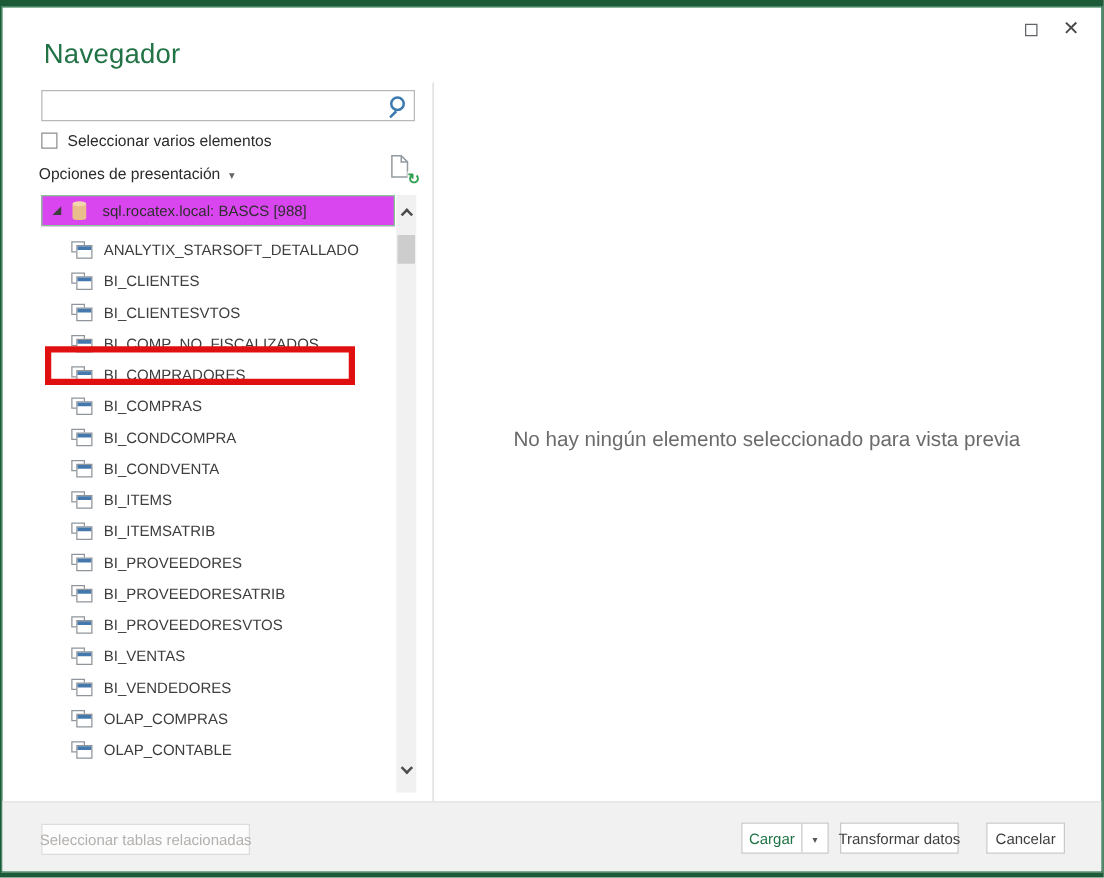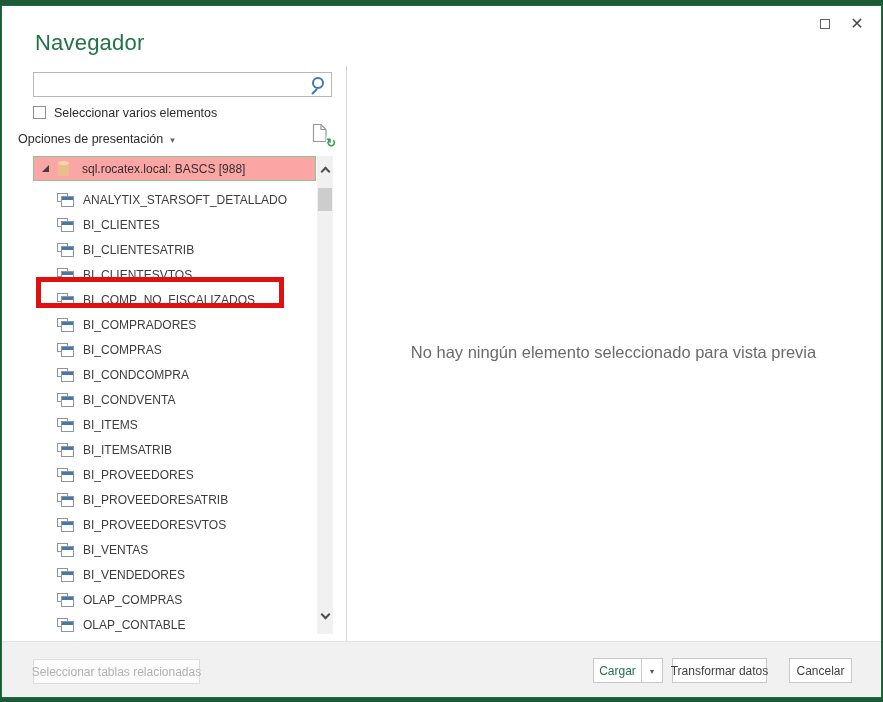--- a/index.html
+++ b/index.html
@@ -18,30 +18,30 @@
   .search-box{position:absolute;left:31px;top:66px;width:299px;height:25px;border:1px solid #b8b8b8;box-sizing:border-box;background:#fff;display:flex;align-items:center;}
   .search-input{flex:1;border:none;outline:none;height:100%;padding:0 4px;font-size:12px;font-family:"Liberation Sans",sans-serif;background:transparent;}
   .mag{position:relative;width:17px;height:17px;margin-right:5px;flex:0 0 auto;}
   .mag::before{content:"";position:absolute;right:2px;top:1px;width:8px;height:8px;border:2px solid #3a78ad;border-radius:50%;}
   .mag::after{content:"";position:absolute;left:1px;bottom:3px;width:7px;height:2px;background:#3a78ad;transform:rotate(-45deg);transform-origin:right center;}
 
   
   .multi-row{position:absolute;left:31px;top:100px;display:flex;align-items:flex-start;gap:8px;}
   .checkbox{width:13px;height:13px;border:1px solid #8f8f8f;background:#fff;box-sizing:border-box;cursor:pointer;}
   .multi-label{font-size:12.5px;color:#2b2b2b;}
-  .options-row{position:absolute;left:16px;top:126px;display:flex;align-items:center;gap:7px;cursor:pointer;}
+  .options-row{position:absolute;left:29px;top:126px;display:flex;align-items:center;gap:7px;cursor:pointer;}
   .options-label{font-size:12.5px;color:#2b2b2b;}
   .caret{font-size:9px;color:#666;padding-top:2px;}
   .refresh-btn{position:absolute;left:309px;top:117px;width:22px;height:24px;cursor:pointer;}
   .page-svg{position:absolute;left:0;top:0;}
   .refresh-glyph{position:absolute;right:-3px;bottom:-2px;font-size:12px;font-weight:bold;color:#2f9e4e;background:#fff;line-height:1;}
 
   
   .tree{position:absolute;left:31px;top:150px;width:300px;height:478px;}
-  .tree-root-row{position:relative;width:283px;height:25px;box-sizing:border-box;background:#fca5a5;border:1px solid #86c794;display:flex;align-items:center;margin-bottom:1px;cursor:pointer;}
+  .tree-root-row{position:relative;width:283px;height:25px;box-sizing:border-box;background:#d946ef;border:1px solid #86c794;display:flex;align-items:center;margin-bottom:1px;cursor:pointer;}
   .tri-expanded{width:0;height:0;border-left:7px solid transparent;border-bottom:7px solid #3f3f3f;margin-left:8px;}
   .db-icon{position:relative;width:11px;height:14px;margin-left:9px;background:#e9bd8c;border-radius:4px/2px;}
   .db-icon::before{content:"";position:absolute;left:0;top:-1px;width:11px;height:4px;background:#f3d6ab;border-radius:50%;}
   .root-label{margin-left:13px;font-size:12px;color:#2f2f2f;}
   .tree-item{width:283px;height:25px;display:flex;align-items:flex-end;box-sizing:border-box;padding-left:24px;cursor:pointer;}
   .tbl-icon{position:relative;width:17px;height:14px;flex:0 0 auto;}
   .tbl-back{position:absolute;left:0;top:0;width:11px;height:9px;border:1px solid #8f959b;box-sizing:border-box;background:#fff;}
   .tbl-front{position:absolute;left:4px;top:3px;width:13px;height:11px;border:1px solid #8f959b;box-sizing:border-box;background:#fff;}
   .tbl-front::before{content:"";position:absolute;left:0;top:0;right:0;height:3px;background:#4579ad;}
   .item-label{margin-left:9px;font-size:12px;color:#3d3d3d;white-space:nowrap;}
@@ -133,27 +133,20 @@
             <span class="tbl-back"></span>
             <span class="tbl-front"></span>
           </span>
         <span class="item-label">BI_CLIENTES</span>
       </div>
       <div class="tree-item">
         <span class="tbl-icon">
             <span class="tbl-back"></span>
             <span class="tbl-front"></span>
           </span>
-        <span class="item-label">BI_CLIENTESATRIB</span>
-      </div>
-      <div class="tree-item">
-        <span class="tbl-icon">
-            <span class="tbl-back"></span>
-            <span class="tbl-front"></span>
-          </span>
         <span class="item-label">BI_CLIENTESVTOS</span>
       </div>
       <div class="tree-item">
         <span class="tbl-icon">
             <span class="tbl-back"></span>
             <span class="tbl-front"></span>
           </span>
         <span class="item-label">BI_COMP_NO_FISCALIZADOS</span>
       </div>
       <div class="tree-item">

